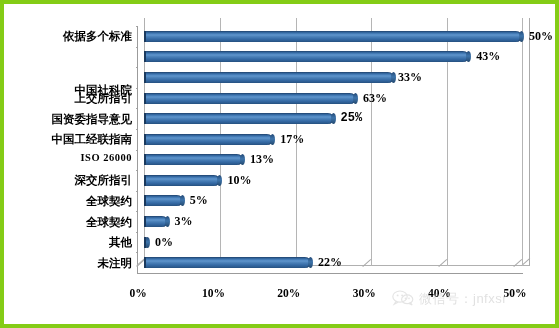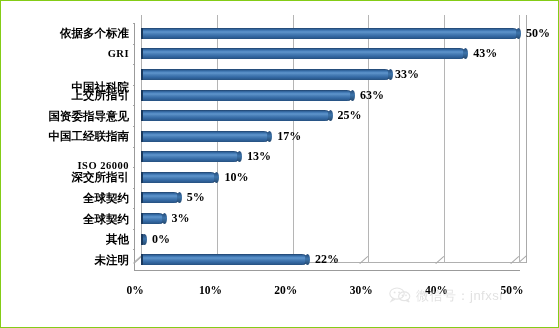--- a/index.html
+++ b/index.html
@@ -14,21 +14,21 @@
     font-family: "Liberation Serif", "DejaVu Serif", serif;
   }
 
   #chart-frame {
     position: absolute;
     left: 0; top: 0;
     width: 559px;
     height: 328px;
     background: #ffffff;
     box-sizing: border-box;
-    border: 1px solid #84cc16;
+    border: 4px solid #84cc16;
     overflow: hidden;
   }
 
   
   #cat-axis {
     position: absolute;
     left: 6px;
     top: 18px;
     width: 122px;
     height: 250px;
@@ -263,31 +263,30 @@
   #watermark svg { display: block; }
 </style>
 </head>
 <body>
 
 <div id="chart-frame">
 
   <div id="cat-axis">
       <div class="cat-label" style="top: 8.29167px;">依据多个标准</div>
       <div class="cat-tick" style="top: 4px;"></div>
-      <div class="cat-label latin" style="top: 28.875px;">GRI</div>
       <div class="cat-tick" style="top: 24.5833px;"></div>
       <div class="cat-label" style="top: 62px;">中国社科院</div>
       <div class="cat-tick" style="top: 45.1667px;"></div>
       <div class="cat-label" style="top: 70.0417px;">上交所指引</div>
       <div class="cat-tick" style="top: 65.75px;"></div>
       <div class="cat-label" style="top: 90.625px;">国资委指导意见</div>
       <div class="cat-tick" style="top: 86.3333px;"></div>
       <div class="cat-label" style="top: 111.208px;">中国工经联指南</div>
       <div class="cat-tick" style="top: 106.917px;"></div>
-      <div class="cat-label latin" style="top: 141px;">ISO 26000</div>
+      <div class="cat-label latin" style="top: 130px;">ISO 26000</div>
       <div class="cat-tick" style="top: 127.5px;"></div>
       <div class="cat-label" style="top: 152.375px;">深交所指引</div>
       <div class="cat-tick" style="top: 148.083px;"></div>
       <div class="cat-label" style="top: 172.958px;">全球契约</div>
       <div class="cat-tick" style="top: 168.667px;"></div>
       <div class="cat-label" style="top: 193.542px;">全球契约</div>
       <div class="cat-tick" style="top: 189.25px;"></div>
       <div class="cat-label" style="top: 214.125px;">其他</div>
       <div class="cat-tick" style="top: 209.833px;"></div>
       <div class="cat-label" style="top: 234.708px;">未注明</div>
@@ -342,21 +341,21 @@
             <span class="bar-cap"></span>
             <span class="bar-start"></span>
           </div>
           <div class="bar-value" style="left: 218.12px;">63%</div>
         </div>
         <div class="bar-row" style="top: 95.125px; width: 248.5px;">
           <div class="bar" style="width: 188.5px;">
             <span class="bar-cap"></span>
             <span class="bar-start"></span>
           </div>
-          <div class="bar-value" style="left: 195.5px;">25%</div>
+          <div class="bar-value" style="left: 195.5px; font-family: Liberation Mono, monospace;">25%</div>
         </div>
         <div class="bar-row" style="top: 115.708px; width: 188.18px;">
           <div class="bar" style="width: 128.18px;">
             <span class="bar-cap"></span>
             <span class="bar-start"></span>
           </div>
           <div class="bar-value" style="left: 135.18px;">17%</div>
         </div>
         <div class="bar-row" style="top: 136.292px; width: 158.02px;">
           <div class="bar" style="width: 98.02px;">

